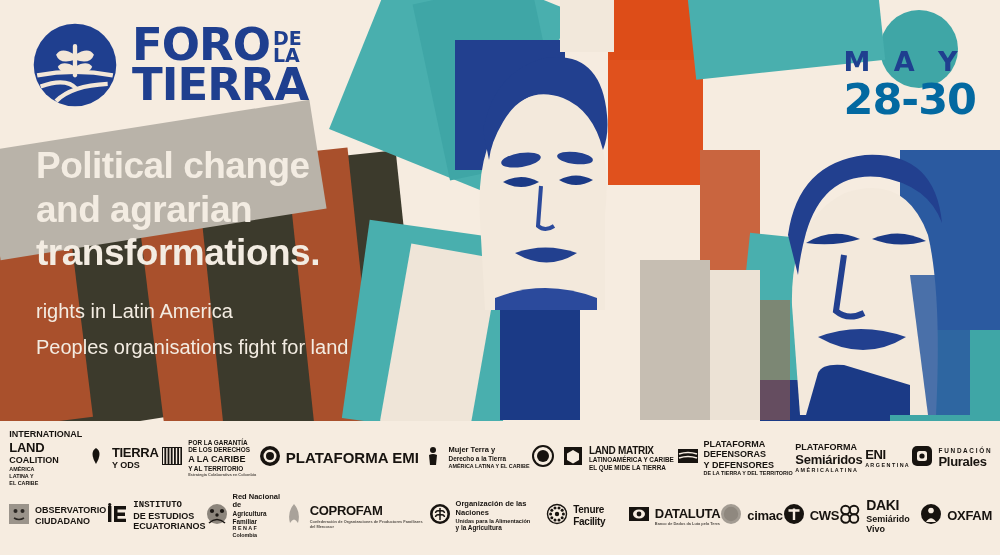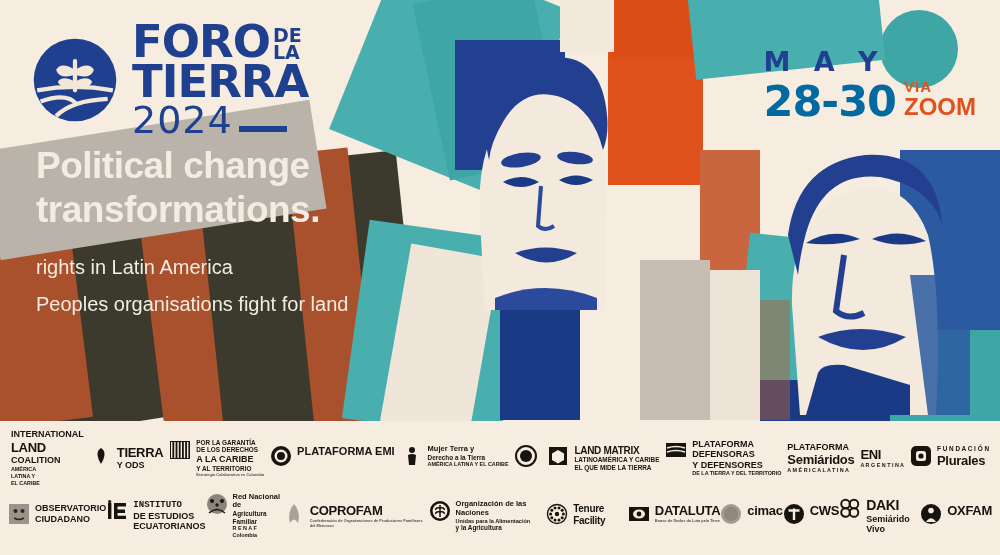--- a/index.html
+++ b/index.html
@@ -38,21 +38,21 @@
     position:absolute;left:0;top:421px;width:1000px;height:134px;
     background:#f6ece0;
   }
   .logo-row{
     display:flex;align-items:center;justify-content:space-around;
     width:1000px;padding:0 8px;box-sizing:border-box;
   }
   #row1{height:58px;margin-top:8px;}
   #row2{height:58px;}
   .logo{
-    display:flex;gap:5px;
+    display:flex;align-items:center;gap:5px;
     color:#17130f;
   }
   .lg-txt{line-height:1.05;}
   .lg-mark{flex:0 0 auto;}
 
   
   #brand{position:absolute;left:32px;top:22px;display:flex;align-items:center;gap:14px;z-index:6;}
   #brandmark{width:86px;height:86px;flex:0 0 auto;}
   #brandtype{position:relative;}
   .foroline{display:flex;align-items:flex-end;}
@@ -187,44 +187,37 @@
     </div>
     <div id="brandtype">
       <div class="foroline">
         <span class="foro">FORO</span>
         <span class="dela">
           <span>DE</span><br>
           <span>LA</span>
         </span>
       </div>
       <div class="tierra">TIERRA</div>
-      <div class="yr-row">
-        <span class="year">2024</span>
-        <span class="yr-rule"></span>
-      </div>
     </div>
   </div>
 
   <div id="headline">
     <div class="hl">Political change</div>
+    <div class="hl">and agrarian</div>
     <div class="hl">transformations.</div>
     <div id="sub">
       <div>rights in Latin America</div>
       <div>Peoples organisations fight for land</div>
     </div>
   </div>
 
   <div id="dateblock">
     <div class="may">M A Y</div>
     <div class="dayrow">
       <span class="days">28-30</span>
-      <span class="viazoom">
-        <span class="via">VIA</span><br>
-        <span class="zoom">ZOOM</span>
-      </span>
     </div>
   </div>
 
   <div id="logoband">
     <div class="logo-row" id="row1">
         <div class="logo">
           <div class="lg-txt">
             <div style="font-weight: 700; font-size: 9px; line-height: 1.18;">INTERNATIONAL</div>
             <div style="font-weight: 700; font-size: 13px; letter-spacing: -0.3px; line-height: 1.18;">LAND</div>
             <div style="font-weight: 700; font-size: 9px; line-height: 1.18;">COALITION</div>
@@ -266,21 +259,21 @@
         </div>
         <div class="logo">
           <span class="lg-mark"><svg width="22" height="22" viewBox="0 0 22 22">
               <g>
                 <circle cx="11" cy="11" r="10" fill="#17130f"></circle>
                 <circle cx="11" cy="11" r="6.5" fill="#f6ece0"></circle>
                 <circle cx="11" cy="11" r="4" fill="#17130f"></circle>
               </g>
             </svg></span>
           <div class="lg-txt">
-            <div style="font-weight: 700; font-size: 11px; line-height: 1.18;">PLATAFORMA EMI</div>
+            <div style="font-weight: 700; font-size: 15px; line-height: 1.18;">PLATAFORMA EMI</div>
           </div>
         </div>
         <div class="logo">
           <span class="lg-mark"><svg width="22" height="22" viewBox="0 0 22 22">
               <g>
                 <circle cx="11" cy="5" r="3" fill="#17130f"></circle>
                 <path d="M7 10 Q11 8 15 10 L14 20 L8 20 Z" fill="#17130f"></path>
               </g>
             </svg></span>
           <div class="lg-txt">

